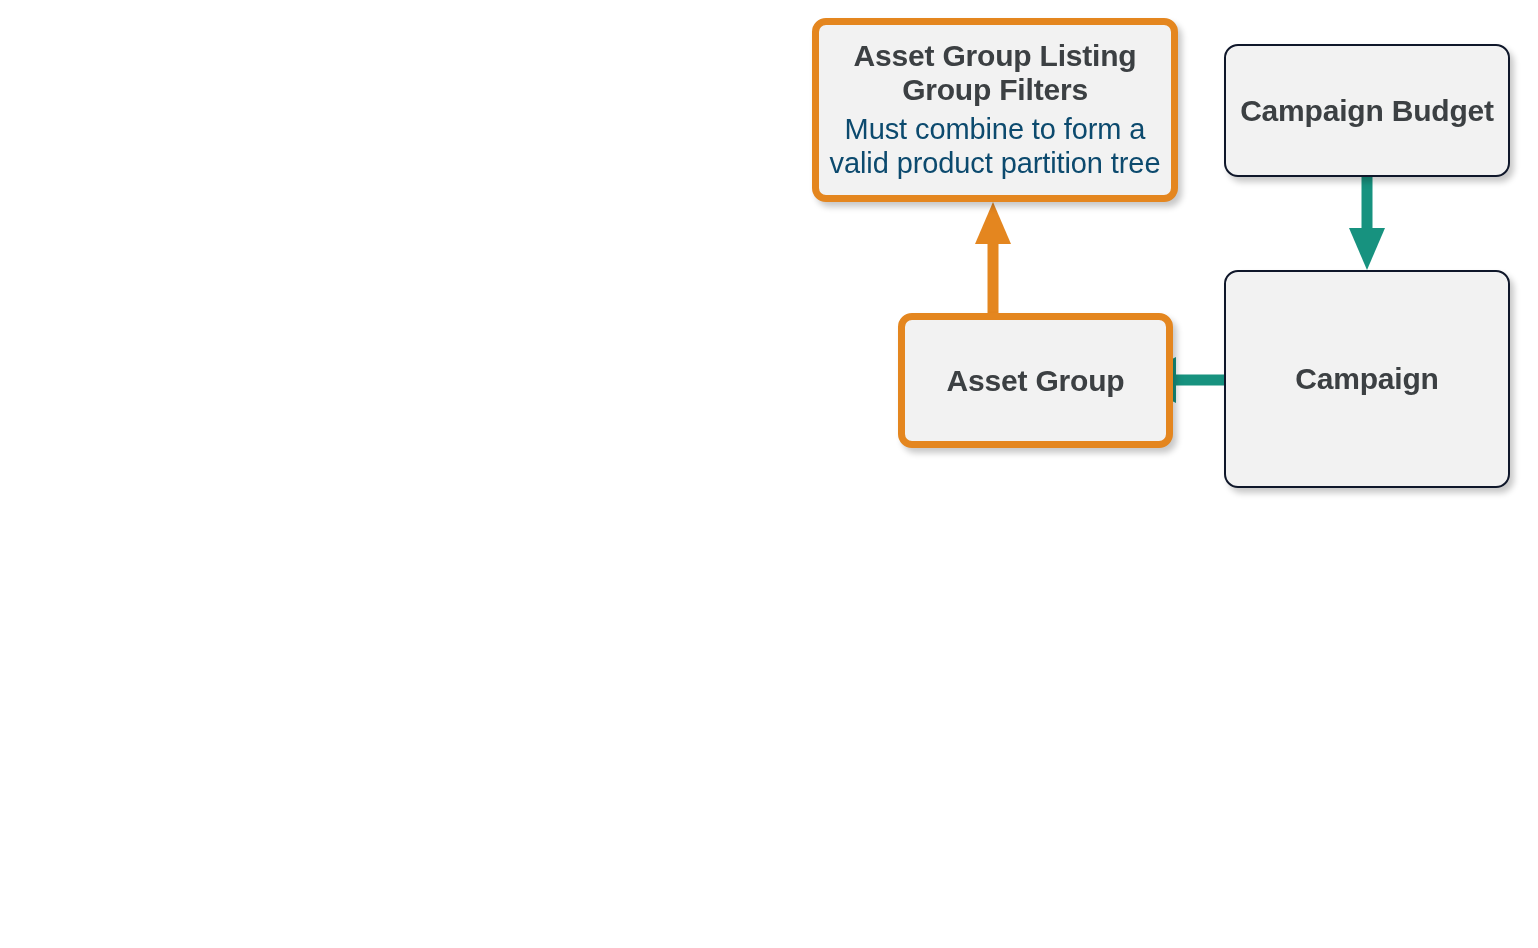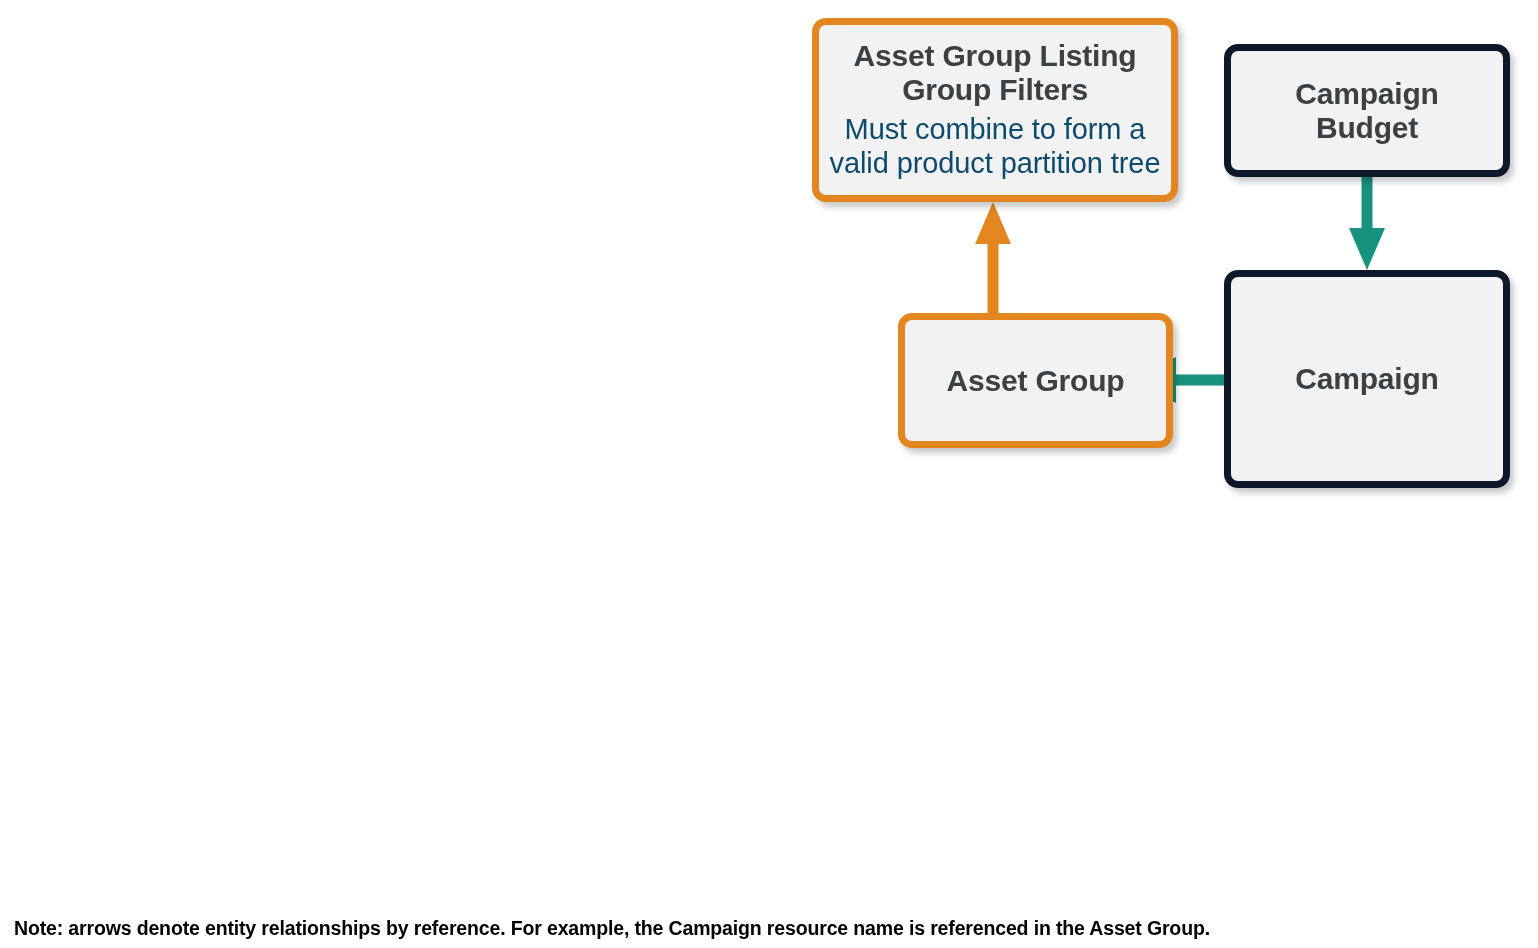--- a/index.html
+++ b/index.html
@@ -30,21 +30,21 @@
     border-radius: 14px;
     display: flex;
     flex-direction: column;
     align-items: center;
     justify-content: center;
     text-align: center;
     box-shadow: 4px 5px 6px rgba(0,0,0,0.22);
     padding: 6px 10px;
   }
   .node.orange { border: 7px solid #e4861f; }
-  .node.teal   { border: 7px solid #0f172a; }
+  .node.teal   { border: 2px solid #0f172a; }
 
   .node-title {
     font-weight: bold;
     font-size: 30px;
     line-height: 1.13;
     color: #3c4043;
     letter-spacing: -0.2px;
   }
   .node-sub {
     font-weight: normal;
@@ -113,15 +113,14 @@
   </div>
 
   <div class="node teal" id="node-campaign">
     <div class="node-title">Campaign</div>
   </div>
 
   <div class="node orange" id="node-asset">
     <div class="node-title">Asset Group</div>
   </div>
 
-  <div id="note">Note: arrows denote entity relationships by reference. For example, the Campaign resource name is referenced in the Asset Group.</div>
 
 </div>
 
 </body></html>

